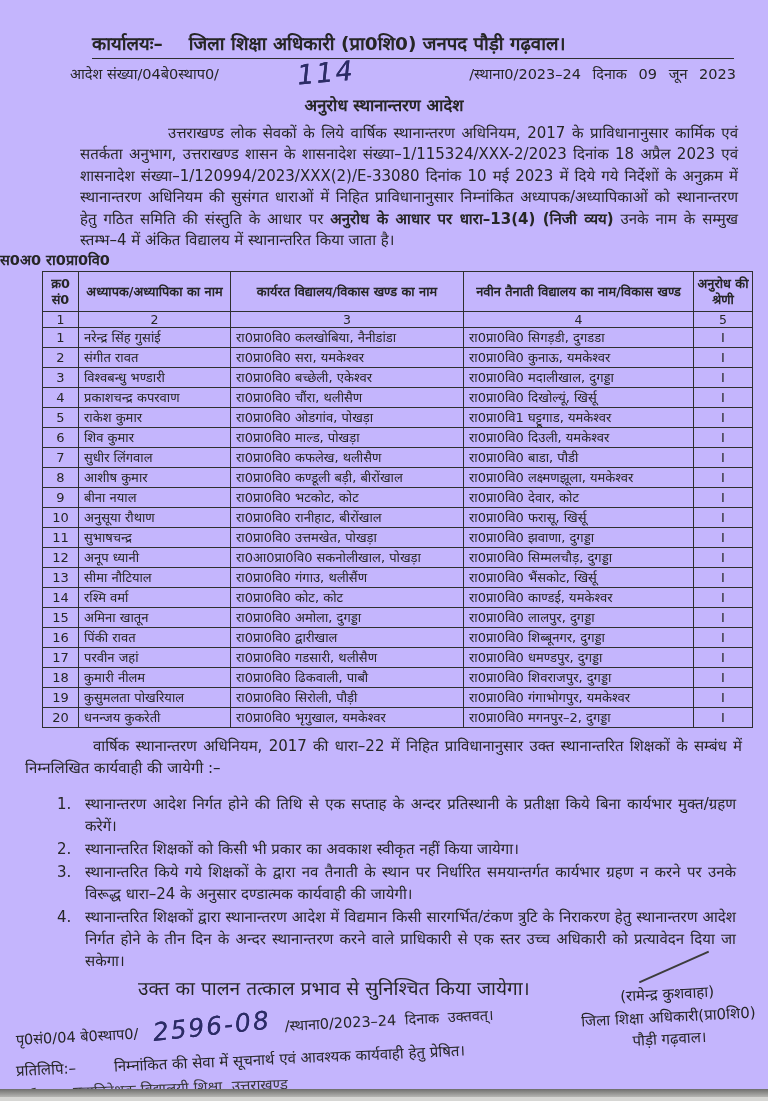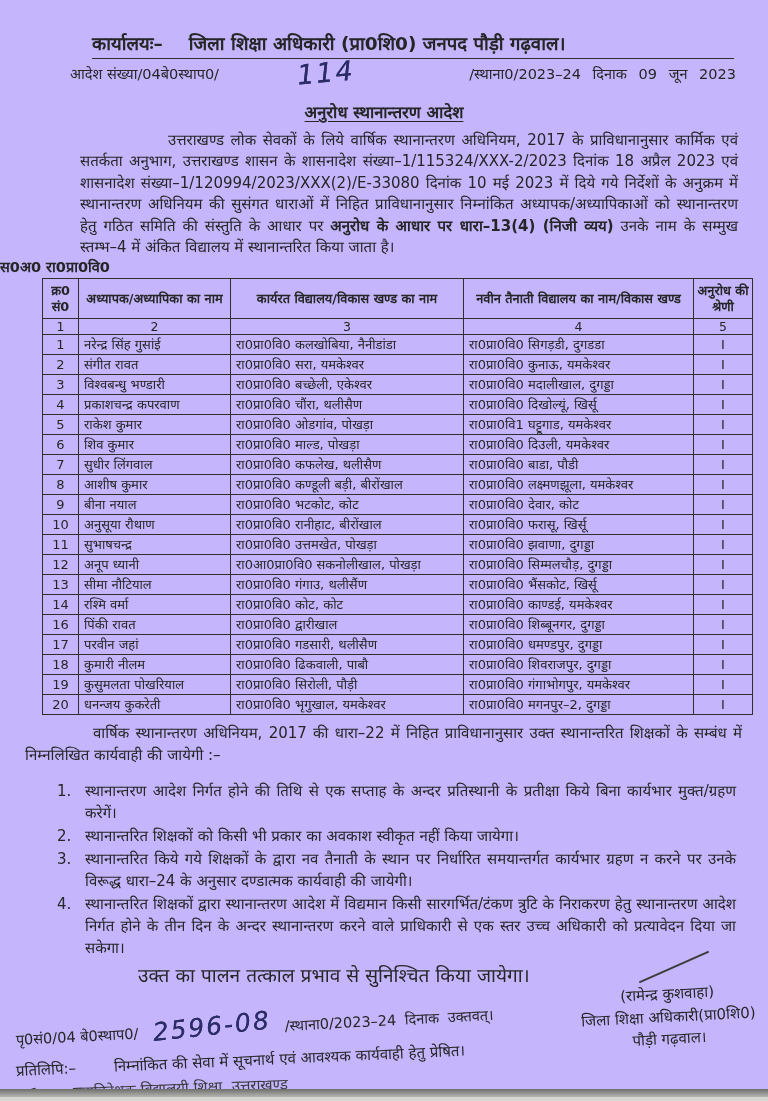--- a/index.html
+++ b/index.html
@@ -16,22 +16,22 @@
   }
   .office-label{margin-right:26px;}
   .order-line{
     display:flex;align-items:flex-start;margin:5px 32px 0 70px;
     font-size:14.5px;line-height:20px;height:28px;
   }
   .hw{font-style:italic;color:#2c2c66;letter-spacing:2px;text-shadow:0 0 .6px #2c2c66;}
   .hw-order{font-size:27px;line-height:27px;margin-left:78px;transform:translateY(-5px) rotate(-5deg);}
   .order-suffix{margin-left:auto;word-spacing:7px;}
   .subject{
-    text-align:center;font-weight:bold;font-size:16.5px;margin-top:8px;
-    text-decoration:underline;text-underline-offset:3px;
+    text-align:center;font-weight:bold;font-size:16.5px;margin-top:1px;
+    text-underline-offset:3px;
   }
   
   .intro{
     margin:7px 30px 0 80px;font-size:15px;line-height:21.4px;
     text-align:justify;text-indent:88px;
   }
   .so-note{text-align:left;margin:1px 22px 0 0;font-weight:bold;font-size:14.5px;line-height:17px;}
   
   table{border-collapse:collapse;margin:2px 0 0 42px;width:710px;table-layout:fixed;}
   col.w0{width:36px;}col.w1{width:152px;}col.w2{width:233px;}col.w3{width:230px;}col.w4{width:59px;}
@@ -197,20 +197,27 @@
           <td class="c4">I</td>
         </tr>
         <tr>
           <td class="c0">14</td>
           <td class="c1">रश्मि वर्मा</td>
           <td class="c2">रा0प्रा0वि0 कोट, कोट</td>
           <td class="c3">रा0प्रा0वि0 काण्डई, यमकेश्वर</td>
           <td class="c4">I</td>
         </tr>
         <tr>
+          <td class="c0">15</td>
+          <td class="c1">अमिना खातून</td>
+          <td class="c2">रा0प्रा0वि0 अमोला, दुगड्डा</td>
+          <td class="c3">रा0प्रा0वि0 लालपुर, दुगड्डा</td>
+          <td class="c4">I</td>
+        </tr>
+        <tr>
           <td class="c0">16</td>
           <td class="c1">पिंकी रावत</td>
           <td class="c2">रा0प्रा0वि0 द्वारीखाल</td>
           <td class="c3">रा0प्रा0वि0 शिब्बूनगर, दुगड्डा</td>
           <td class="c4">I</td>
         </tr>
         <tr>
           <td class="c0">17</td>
           <td class="c1">परवीन जहां</td>
           <td class="c2">रा0प्रा0वि0 गडसारी, थलीसैण</td>

